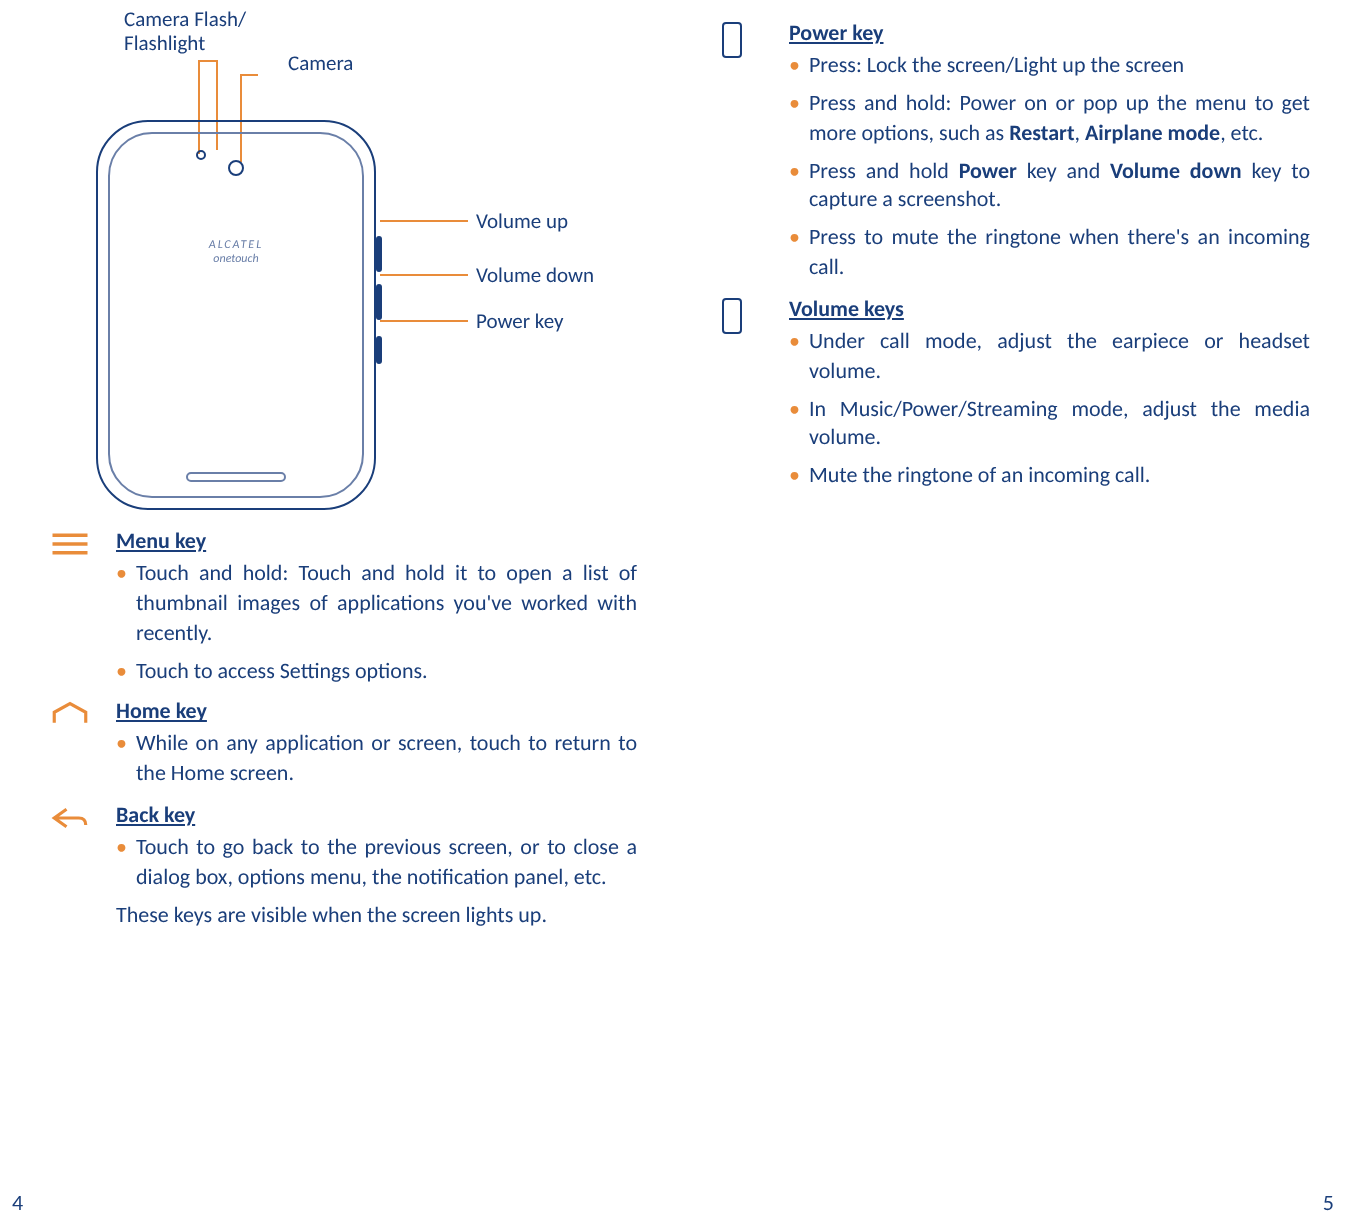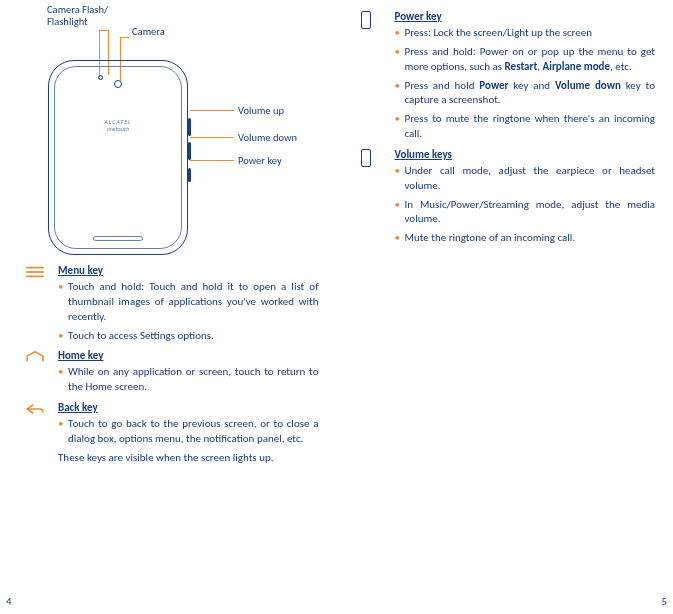--- a/index.html
+++ b/index.html
@@ -173,23 +173,23 @@
     border-radius: 2px;
   }
 </style>
 </head>
 <body>
 
 <div class="page page-left">
 
   <div class="diagram">
 
-    <div class="lbl" style="left:19px; top:-6px; white-space:pre;">Camera Flash/
+    <div class="lbl" style="left:34px; top:-6px; white-space:pre;">Camera Flash/
 Flashlight</div>
-    <div class="lbl" style="left:104px; top:16px;">Camera</div>
+    <div class="lbl" style="left:116px; top:16px;">Camera</div>
     <div class="lbl" style="left:210px; top:95px;">Volume up</div>
     <div class="lbl" style="left:210px; top:122px;">Volume down</div>
     <div class="lbl" style="left:210px; top:145px;">Power key</div>
 
     <div class="line" style="left:71px; top:20px; width:1px; height:47px;"></div>
     <div class="line" style="left:71px; top:20px; width:9px; height:1px;"></div>
     <div class="line" style="left:80px; top:20px; width:1px; height:45px;"></div>
 
     <div class="line" style="left:92px; top:27px; width:1px; height:44px;"></div>
     <div class="line" style="left:92px; top:27px; width:9px; height:1px;"></div>

